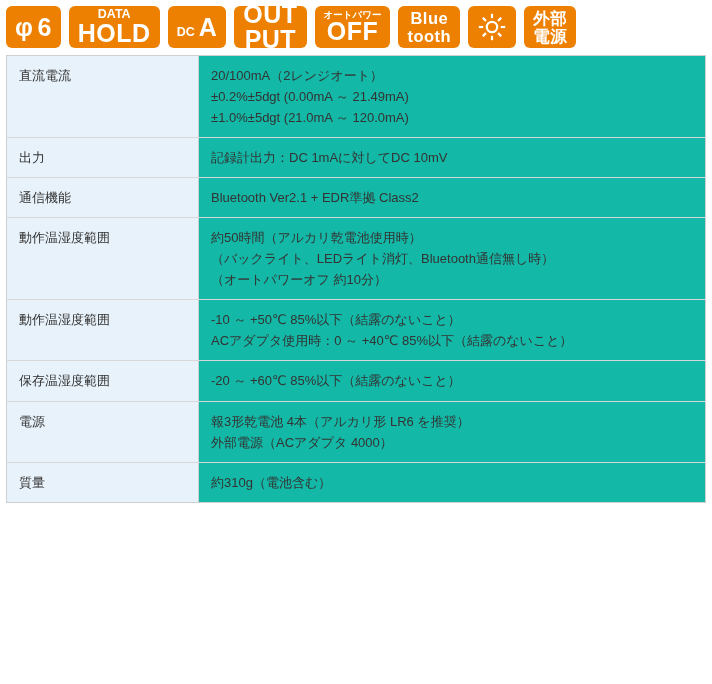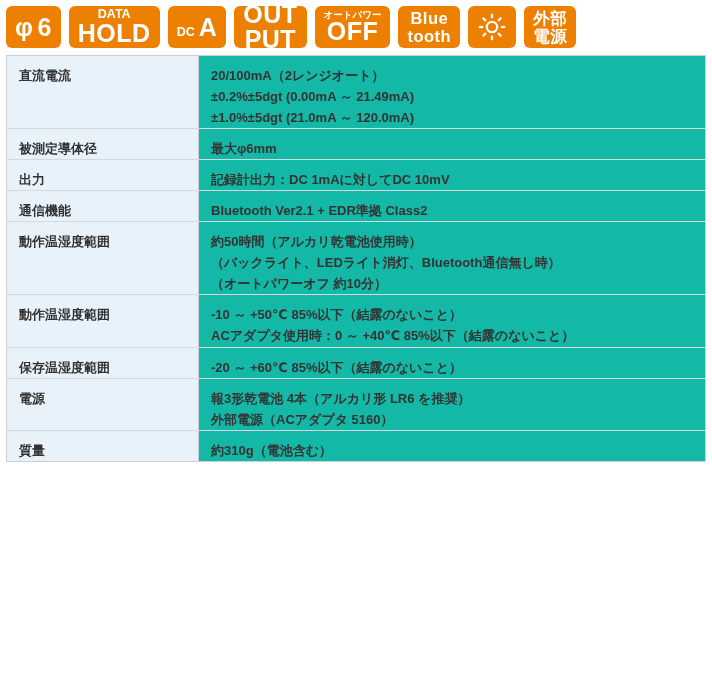--- a/index.html
+++ b/index.html
@@ -83,24 +83,24 @@
     margin: 0 0 0 6px;
     border-collapse: collapse;
     border: 1px solid #cfcfcf;
     table-layout: fixed;
   }
   #spec-table tr { }
   #spec-table th, #spec-table td {
     border-top: 1px solid #d8d8d8;
     border-bottom: 1px solid #d8d8d8;
     vertical-align: top;
-    padding: 9px 10px 0 12px;
+    padding: 9px 10px 9px 12px;
     font-size: 13px;
     line-height: 1.62;
-    font-weight: bold;
+    font-weight: normal;
   }
   #spec-table tr:first-child th,
   #spec-table tr:first-child td { border-top: none; }
   #spec-table tr:last-child th,
   #spec-table tr:last-child td { border-bottom: none; }
   .spec-label {
     width: 192px;
     background: #E8F2FA;
     border-right: 1px solid #cfcfcf;
     color: #333333;
@@ -171,26 +171,20 @@
   <tbody id="spec-tbody">
       <tr>
         <th class="spec-label">直流電流</th>
         <td class="spec-value">
           <span class="line">20/100mA（2レンジオート）</span>
           <span class="line">±0.2%±5dgt (0.00mA ～ 21.49mA)</span>
           <span class="line">±1.0%±5dgt (21.0mA ～ 120.0mA)</span>
         </td>
       </tr>
       <tr>
-        <th class="spec-label">被測定導体径</th>
-        <td class="spec-value">
-          <span class="line">最大φ6mm</span>
-        </td>
-      </tr>
-      <tr>
         <th class="spec-label">出力</th>
         <td class="spec-value">
           <span class="line">記録計出力：DC 1mAに対してDC 10mV</span>
         </td>
       </tr>
       <tr>
         <th class="spec-label">通信機能</th>
         <td class="spec-value">
           <span class="line">Bluetooth Ver2.1 + EDR準拠 Class2</span>
         </td>
@@ -213,21 +207,21 @@
       <tr>
         <th class="spec-label">保存温湿度範囲</th>
         <td class="spec-value">
           <span class="line">-20 ～ +60℃ 85%以下（結露のないこと）</span>
         </td>
       </tr>
       <tr>
         <th class="spec-label">電源</th>
         <td class="spec-value">
           <span class="line">報3形乾電池 4本（アルカリ形 LR6 を推奨）</span>
-          <span class="line">外部電源（ACアダプタ 5160）</span>
+          <span class="line">外部電源（ACアダプタ 4000）</span>
         </td>
       </tr>
       <tr>
         <th class="spec-label">質量</th>
         <td class="spec-value">
           <span class="line">約310g（電池含む）</span>
         </td>
       </tr>
     </tbody>
 </table>

